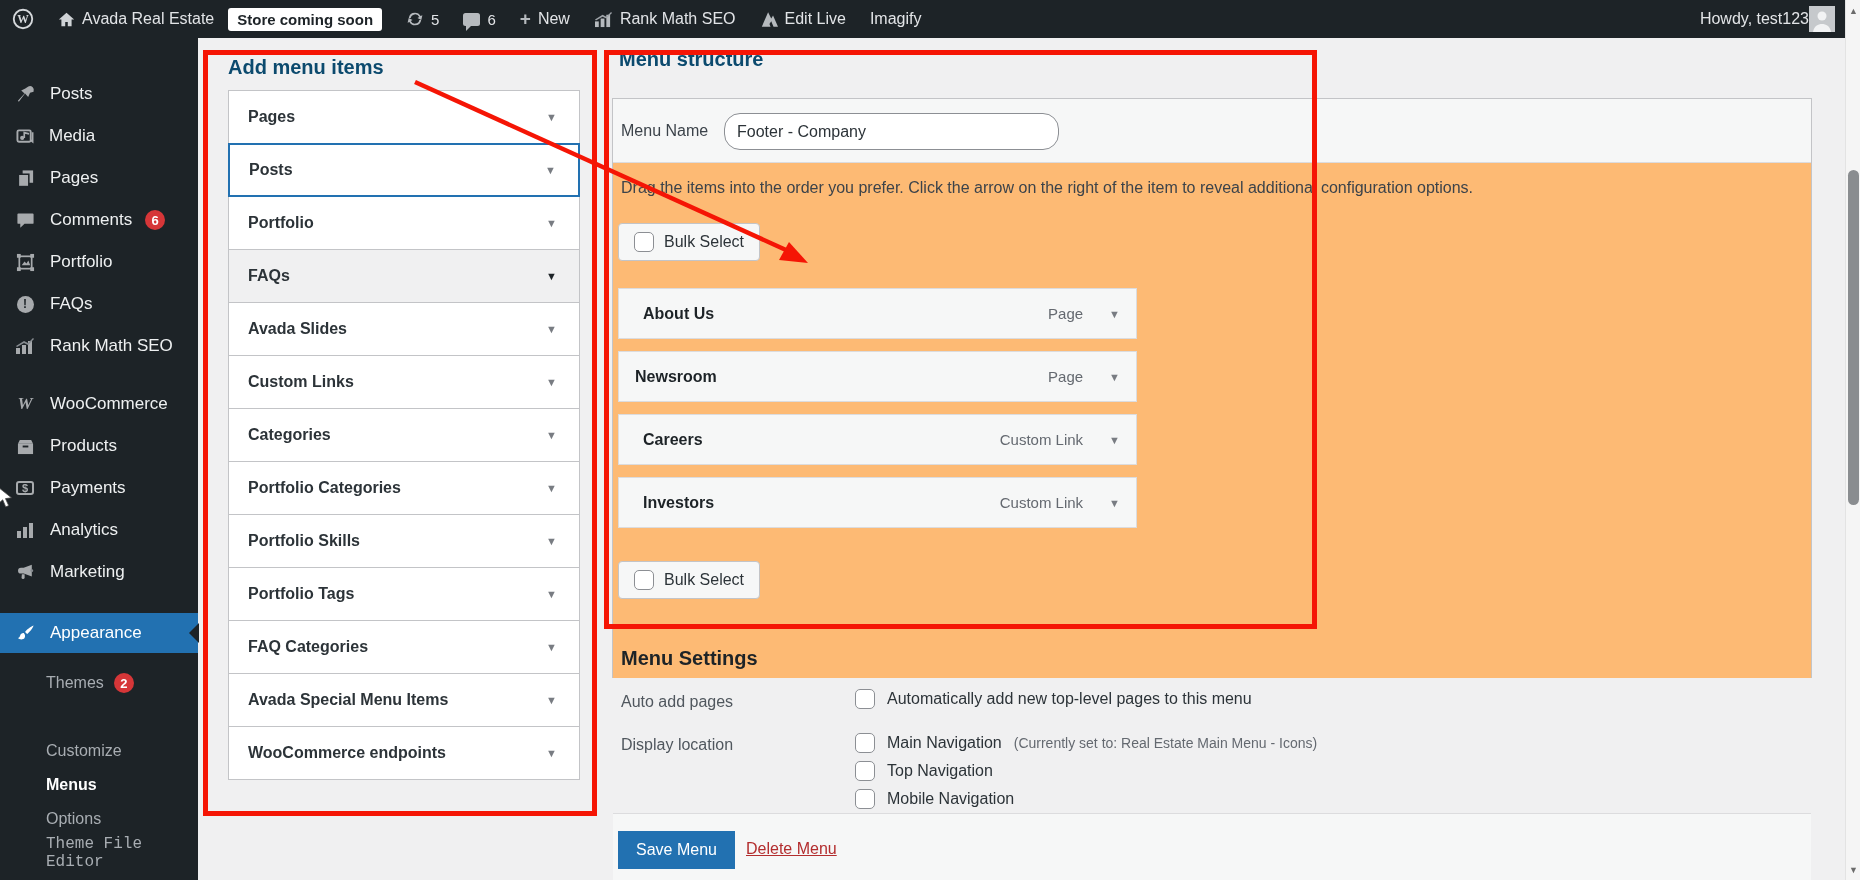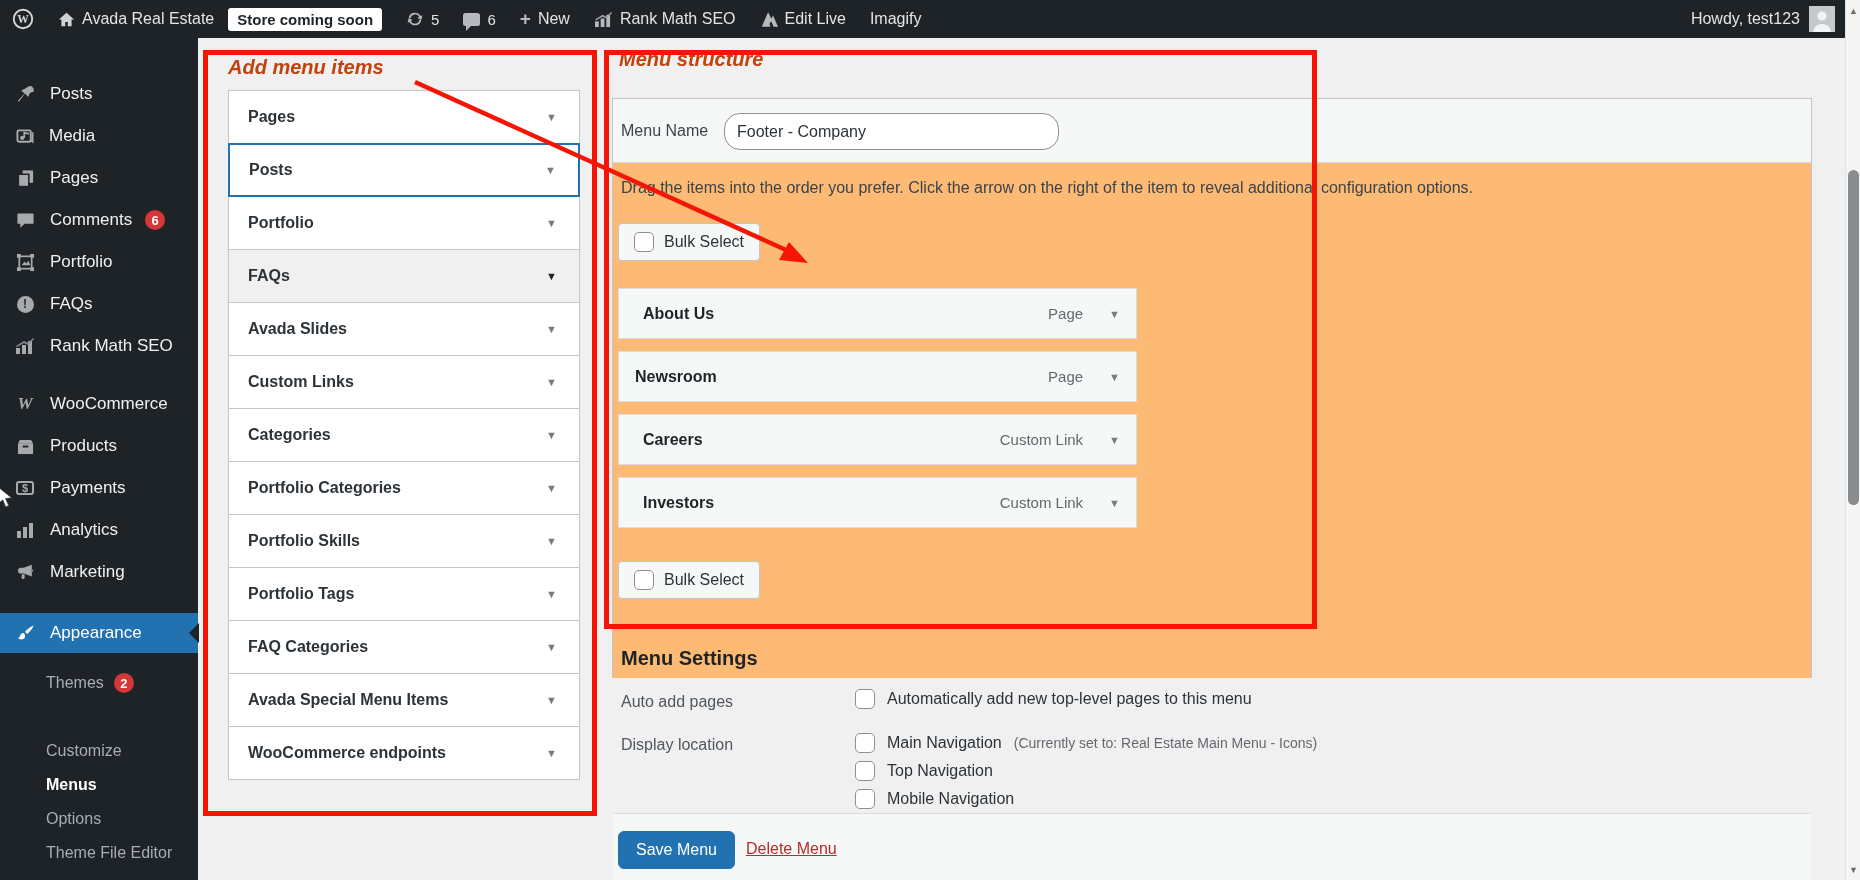--- a/index.html
+++ b/index.html
@@ -5,21 +5,21 @@
   * { margin:0; padding:0; box-sizing:border-box; }
   html,body { width:1860px; height:880px; overflow:hidden; }
   body { font-family:"Liberation Sans", sans-serif; background:#f0f0f1; position:relative; }
 
   
   #adminbar { position:absolute; left:0; top:0; width:1845px; height:38px; background:#1d2327;
     display:flex; align-items:center; z-index:40; color:#e2e4e7; font-size:16px; }
   #adminbar .abitem { display:flex; align-items:center; gap:7px; padding:0 12px; height:100%; cursor:pointer; white-space:nowrap; }
   .store-badge { background:#fff; color:#1d2327; font-weight:700; font-size:15px; padding:3px 9px; border-radius:3px; }
   .ab-count { font-size:15px; }
-  .howdy-wrap { margin-left:auto; display:flex; align-items:center; gap:9px; padding-right:10px;text-align:right; }
+  .howdy-wrap { margin-left:auto; display:flex; align-items:center; padding-right:10px;text-align:right; }
   .avatar { width:26px; height:26px; background:#c6c9cc; display:flex; align-items:flex-end; justify-content:center; overflow:hidden; }
   .bubble { width:17px; height:13px; background:#b6babe; border-radius:2.5px; position:relative; display:inline-block; }
   .bubble:after { content:""; position:absolute; left:3px; bottom:-5px; border:3.5px solid transparent; border-top-color:#b6babe; border-left-color:#b6babe; }
   .abicon svg { display:block; }
 
   
   #sidebar { position:absolute; left:0; top:0; width:198px; height:880px; background:#1d2327; z-index:30; }
   .menu-item { position:absolute; left:0; width:198px; height:42px; display:flex; align-items:center; gap:13px;
     padding-left:13px; color:#eef0f1; font-size:17px; cursor:pointer; }
   .menu-item .micon { width:24px; display:flex; justify-content:center; align-items:center; flex:none; }
@@ -31,21 +31,21 @@
   .sub-item { position:absolute; left:0; width:198px; height:34px; display:flex; align-items:center; gap:10px;
     padding-left:46px; color:#a8adb2; font-size:16px; cursor:pointer; }
   .sub-item.current { color:#fff; font-weight:700; }
   .woo-w { font-style:italic; font-weight:800; font-size:17px; color:#a7aaad; font-family:"Liberation Serif",serif; }
   .pay-ic { width:18px; height:14px; border:2px solid #a7aaad; border-radius:3px; color:#a7aaad;
     font-size:11px; font-weight:700; display:flex; align-items:center; justify-content:center; }
   .faq-ic { width:17px; height:17px; border-radius:50%; background:#a7aaad; color:#1d2327; font-weight:800; font-size:12px;
     display:flex; align-items:center; justify-content:center; }
 
   
-  .panel-title { position:absolute; font-size:20px; font-weight:600; color:#c2410c;font-style:italic; }
+  .panel-title { position:absolute; font-size:20px; font-weight:600; color:#0c4a6e; }
   #accordion { position:absolute; left:228px; top:90px; width:352px; z-index:5; }
   .acc-row { height:54px; background:#fff; border:1px solid #c3c4c7; margin-top:-1px; display:flex; align-items:center;
     justify-content:space-between; padding:0 22px 0 19px; cursor:pointer; }
   .acc-row:first-child { margin-top:0; }
   .acc-label { font-size:16px; font-weight:600; color:#2c3338; }
   .acc-chev { font-size:11px; color:#787c82; }
   .acc-row.focused { border:2px solid #2271b1; position:relative; z-index:2; }
   .acc-row.active { background:#f0f0f1; }
   .acc-row.active .acc-chev { color:#1d2327; font-weight:700; }
 
@@ -71,21 +71,21 @@
   
   #settings-title { position:absolute; left:8px; top:548px; font-size:20px; font-weight:600; color:#1d2327; }
   .set-label { position:absolute; left:8px; font-size:16px; color:#50575e; }
   .chk-row { position:absolute; left:242px; display:flex; align-items:center; gap:12px; white-space:nowrap; }
   .chk-row .lab { font-size:16px; color:#2c3338; }
   .chk-row .note { font-size:14px; color:#646970; }
 
   
   #box-footer { position:absolute; left:0; top:714px; width:1198px; height:68px; background:#f6f7f7; border-top:1px solid #dcdcde; }
   #save-btn { position:absolute; left:5px; top:17px; height:38px; padding:0 17px; background:#2271b1; border:1px solid #2271b1;
-    border-radius:6px; color:#fff; font-size:16px; font-weight:400; cursor:pointer; font-family:"Liberation Sans",sans-serif; }
+    border-radius:0; color:#fff; font-size:16px; font-weight:400; cursor:pointer; font-family:"Liberation Sans",sans-serif; }
   #delete-link { position:absolute; left:133px; top:26px; font-size:16px; color:#b32d2e; text-decoration:underline; cursor:pointer; }
 
   
   .ann-rect { position:absolute; border:5px solid #f51505; z-index:20; pointer-events:none; }
   #ann-arrow { position:absolute; left:0; top:0; width:1860px; height:880px; z-index:21; pointer-events:none; }
 
   
   #scrollbar { position:absolute; right:0; top:0; width:15px; height:880px; background:#f5f5f5; border-left:1px solid #e3e3e3; z-index:50; }
   .sb-btn { position:absolute; left:0; width:15px; height:17px; color:#6b6b6b; font-size:9px; display:flex;
     align-items:center; justify-content:center; cursor:pointer; }
@@ -299,21 +299,21 @@
   </div>
   <div class="sub-item" style="top:734px;">
     <span>Customize</span>
   </div>
   <div class="sub-item current" style="top:768px;">
     <span>Menus</span>
   </div>
   <div class="sub-item" style="top:802px;">
     <span>Options</span>
   </div>
-  <div class="sub-item" style="top:836px;">
+  <div class="sub-item" style="top:836px;font-family:Liberation Mono, monospace;">
     <span>Theme File Editor</span>
   </div>
 </div>
 
 <h2 class="panel-title" style="left:228px; top:56px;">Add menu items</h2>
 
 <div id="accordion">
   <div class="acc-row">
     <span class="acc-label">Pages</span>
     <span class="acc-chev">▼</span>

